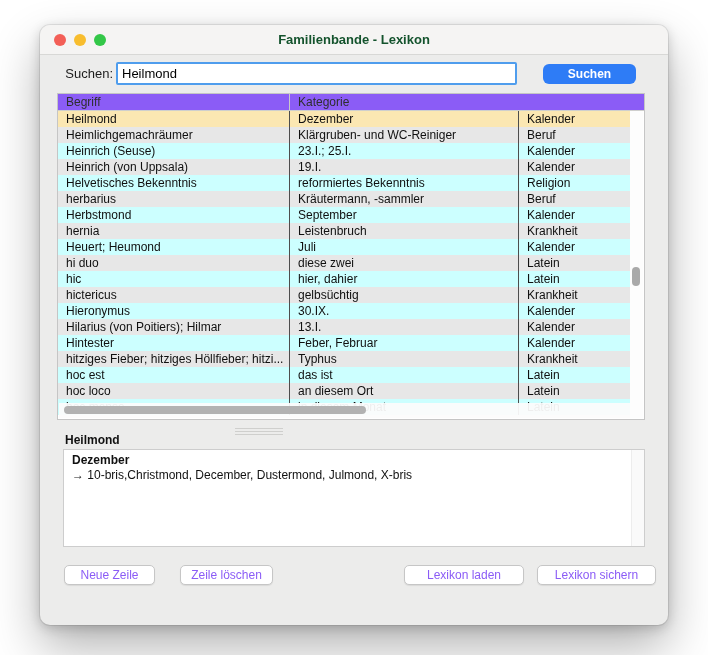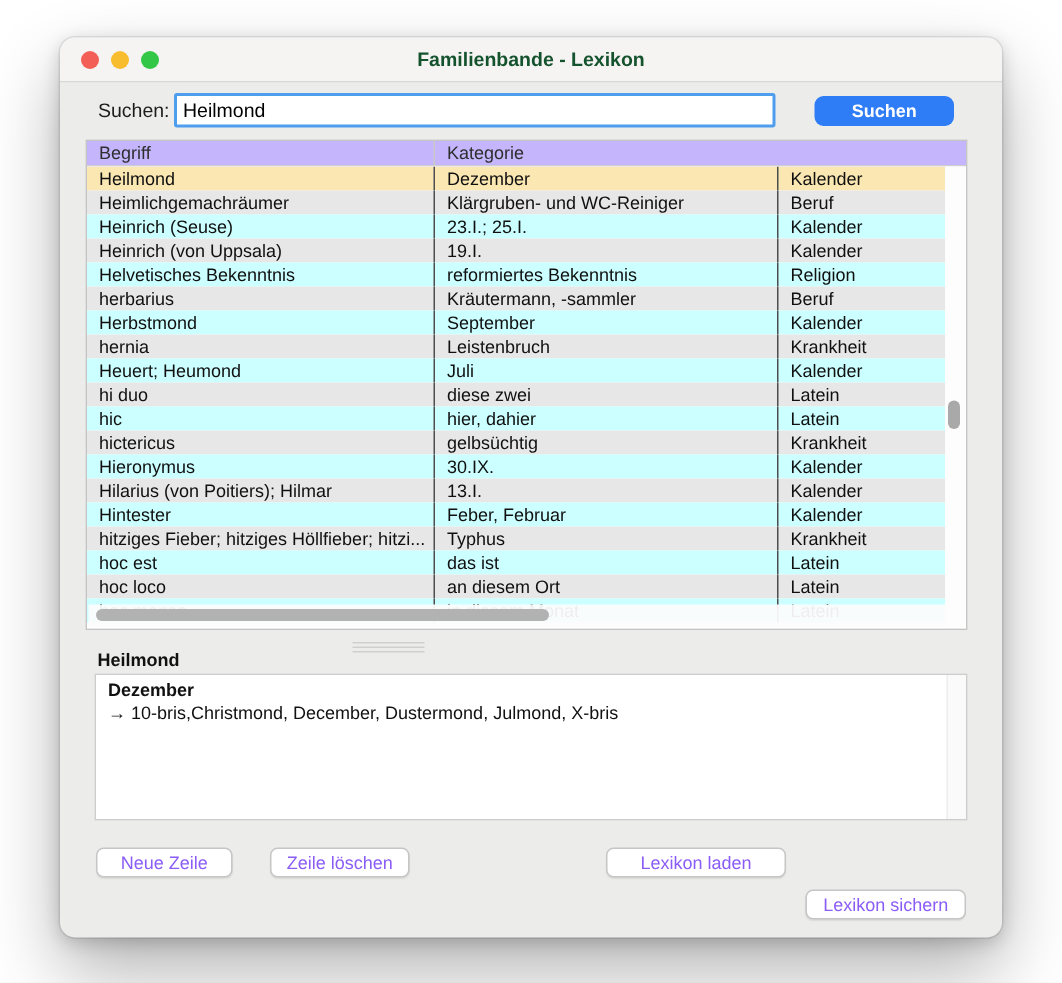--- a/index.html
+++ b/index.html
@@ -30,21 +30,21 @@
   .search-input{position:absolute;left:76px;top:37px;width:401px;height:23px;
     border:2px solid var(--focus-ring);border-radius:2px;background:#fff;
     font-family:"Liberation Sans","DejaVu Sans",sans-serif;font-size:13px;color:#000;
     padding:0 4px;outline:none;}
   .search-btn{position:absolute;left:503px;top:39px;width:93px;height:20px;
     background:var(--accent-blue);border:none;border-radius:6px;color:#fff;
     font-size:12px;font-weight:bold;line-height:20px;text-align:center;cursor:default;}
   
   .table{position:absolute;left:17px;top:68px;width:588px;height:327px;background:#fff;
     border:1px solid #c5c5c5;overflow:hidden;}
-  .thead{display:grid;grid-template-columns:231px 229px 1fr;height:17px;background:#c4b5fd;
+  .thead{display:grid;grid-template-columns:231px 229px 1fr;height:17px;background:#8b5cf6;
     border-bottom:1px solid #cfcfcd;}
   .thead .hcell{font-size:12px;color:#2e2e2e;line-height:16px;padding-left:8px;overflow:hidden;white-space:nowrap;}
   .thead .hcell+.hcell{border-left:1px solid #c9c9c9;}
   .tbody{position:absolute;left:0;top:17px;right:0;bottom:0;overflow:hidden;background:#fff;}
   .trow{display:grid;grid-template-columns:231px 229px 113px;height:16px;}
   .trow .tcell{font-size:12px;color:#101010;line-height:16px;padding-left:8px;
     overflow:hidden;white-space:nowrap;}
   .trow .tcell+.tcell{border-left:1px solid #4d4d4d;}
   .trow.cyan .tcell{background:var(--row-cyan);}
   .trow.gray .tcell{background:var(--row-gray);}
@@ -65,21 +65,21 @@
   .detail-line1{font-weight:bold;}
   .detail-scroll{position:absolute;right:0;top:0;bottom:0;width:13px;background:#fafafa;border-left:1px solid #ededed;}
   
   .btn{position:absolute;top:540px;height:20px;background:#fff;border:1px solid #c6c6c6;
     border-radius:5px;font-family:"Liberation Sans","DejaVu Sans",sans-serif;
     font-size:12px;color:#8b5cf6;line-height:18px;text-align:center;
     box-shadow:0 1px 1px rgba(0,0,0,.08);cursor:default;}
   .btn-new{left:24px;width:91px;}
   .btn-del{left:140px;width:93px;text-align:center;}
   .btn-load{left:364px;width:120px;}
-  .btn-save{left:497px;width:107px;margin-top:28px;}
+  .btn-save{left:497px;width:119px;}
 </style>
 </head>
 <body>
 
 <div class="window">
 
   <div class="titlebar">
     <div class="lights">
       <span class="light red"></span>
       <span class="light yellow"></span>

